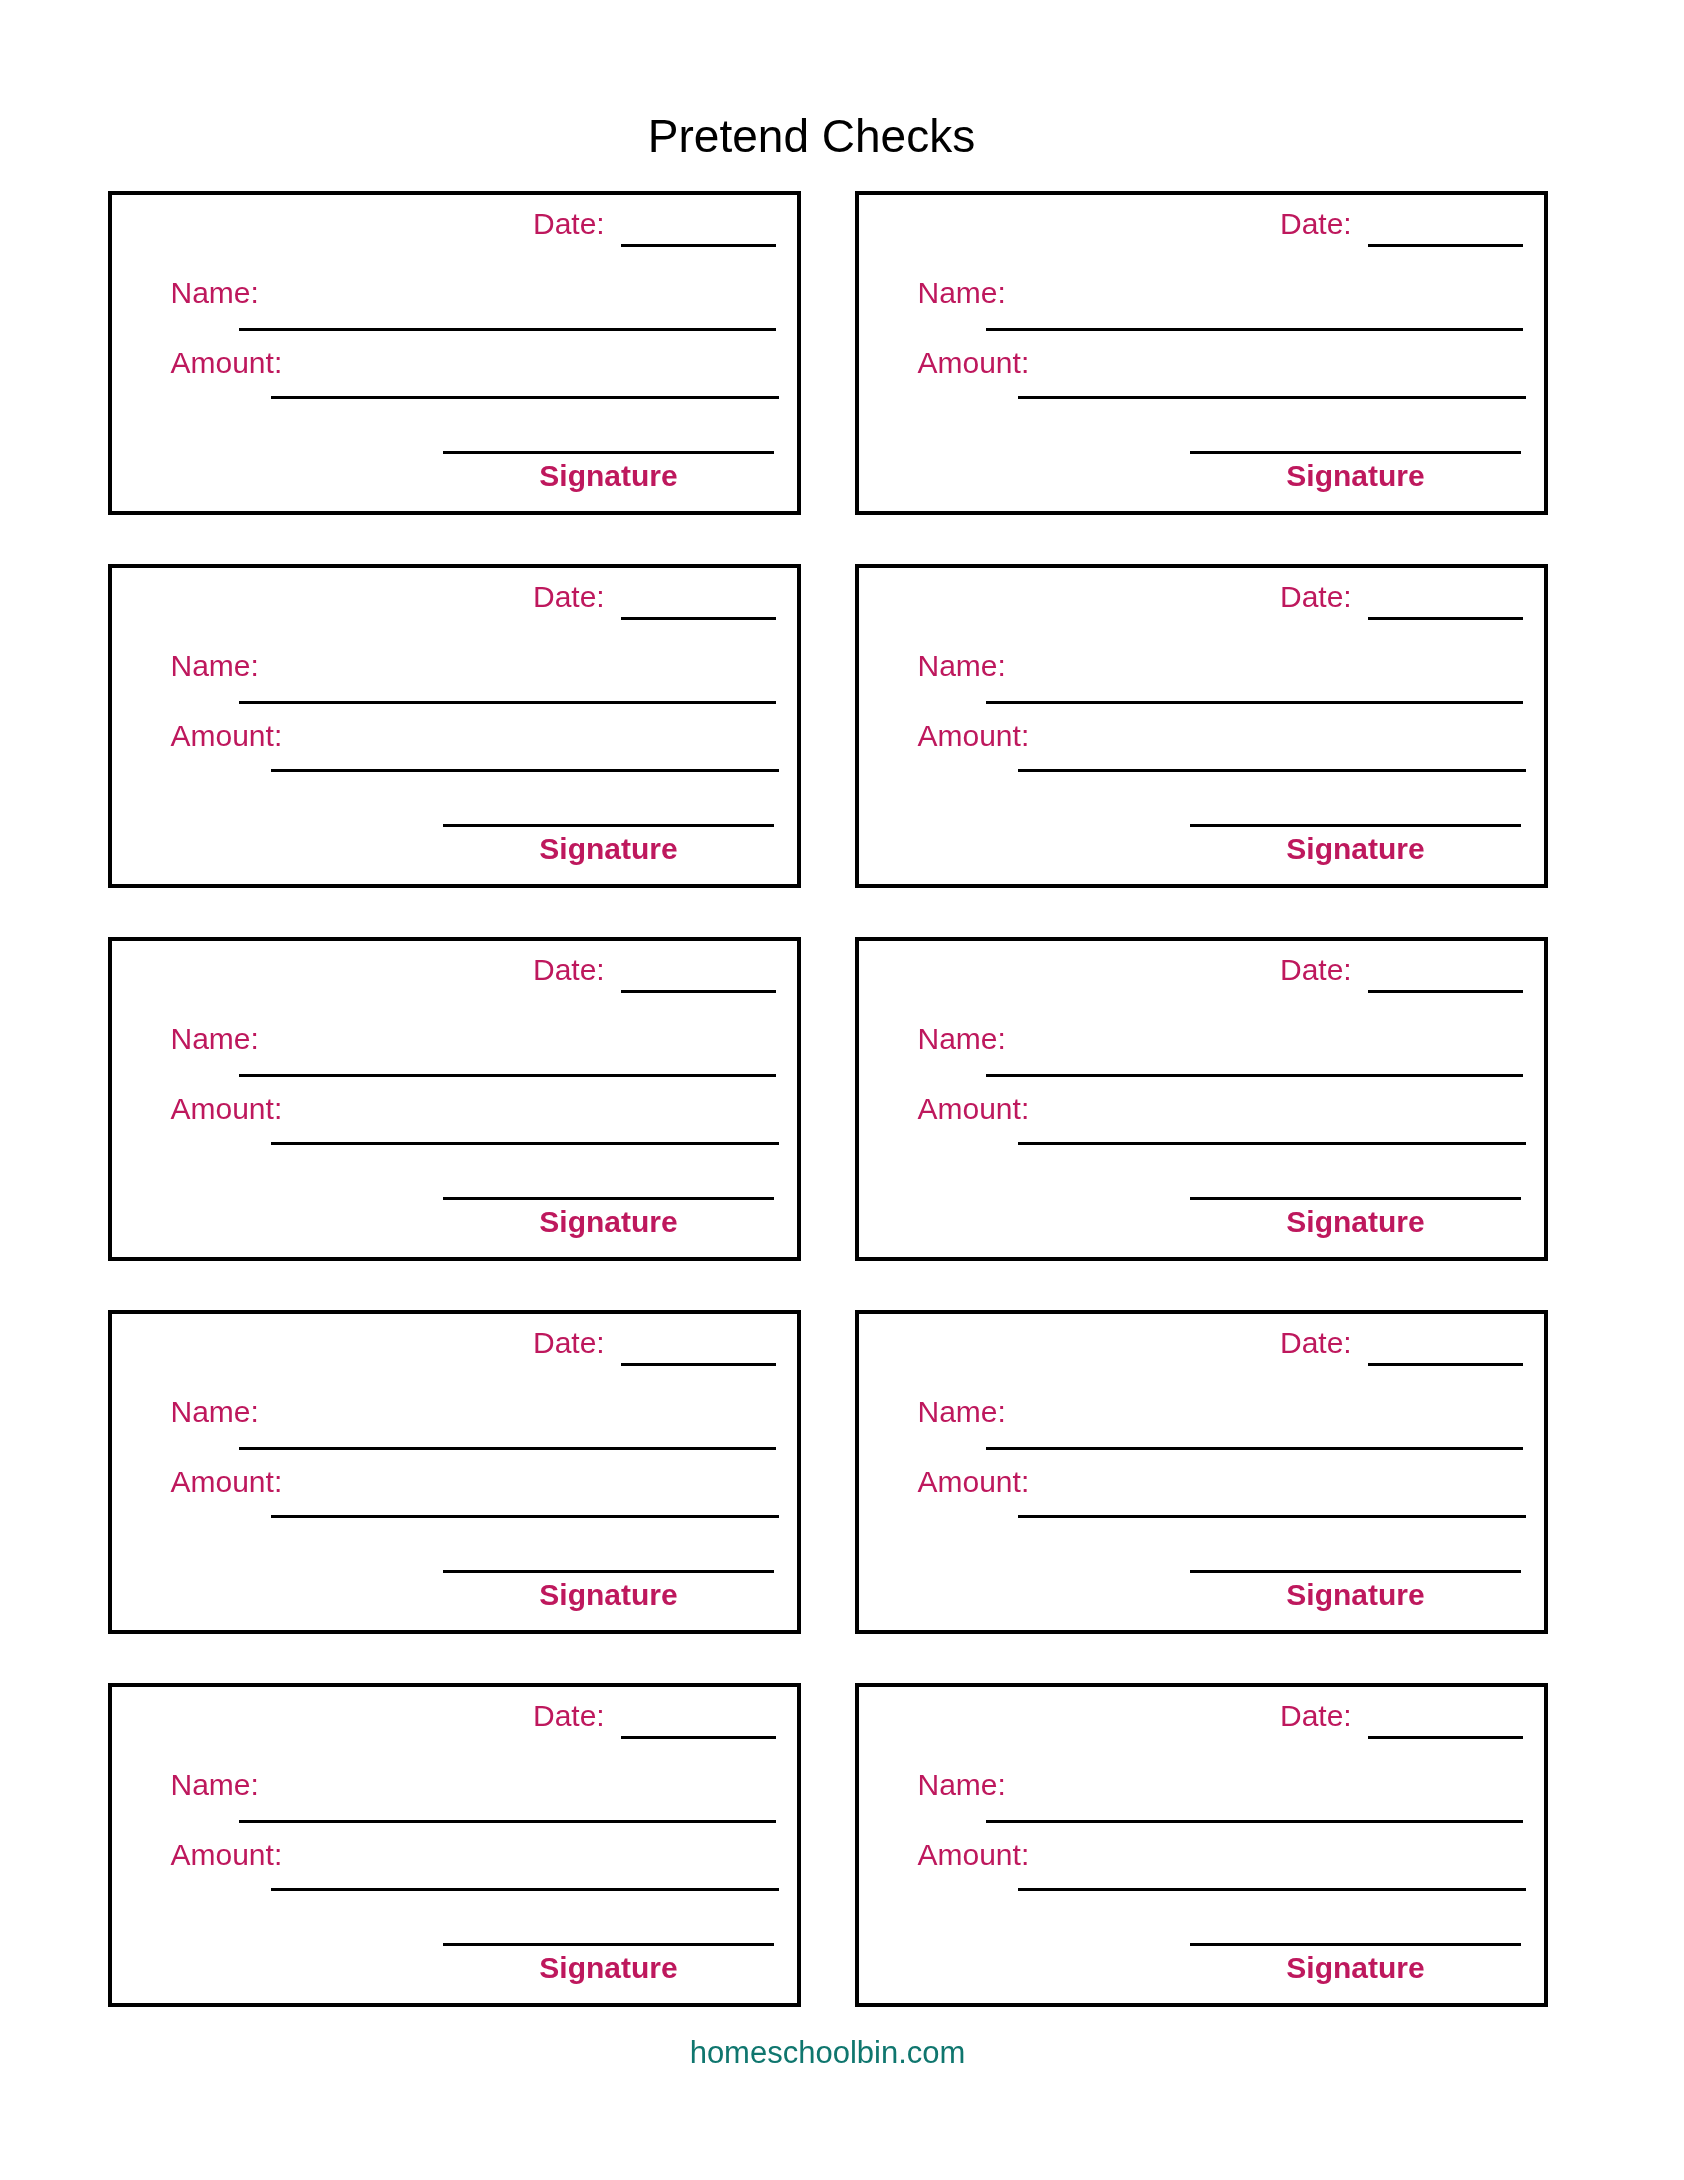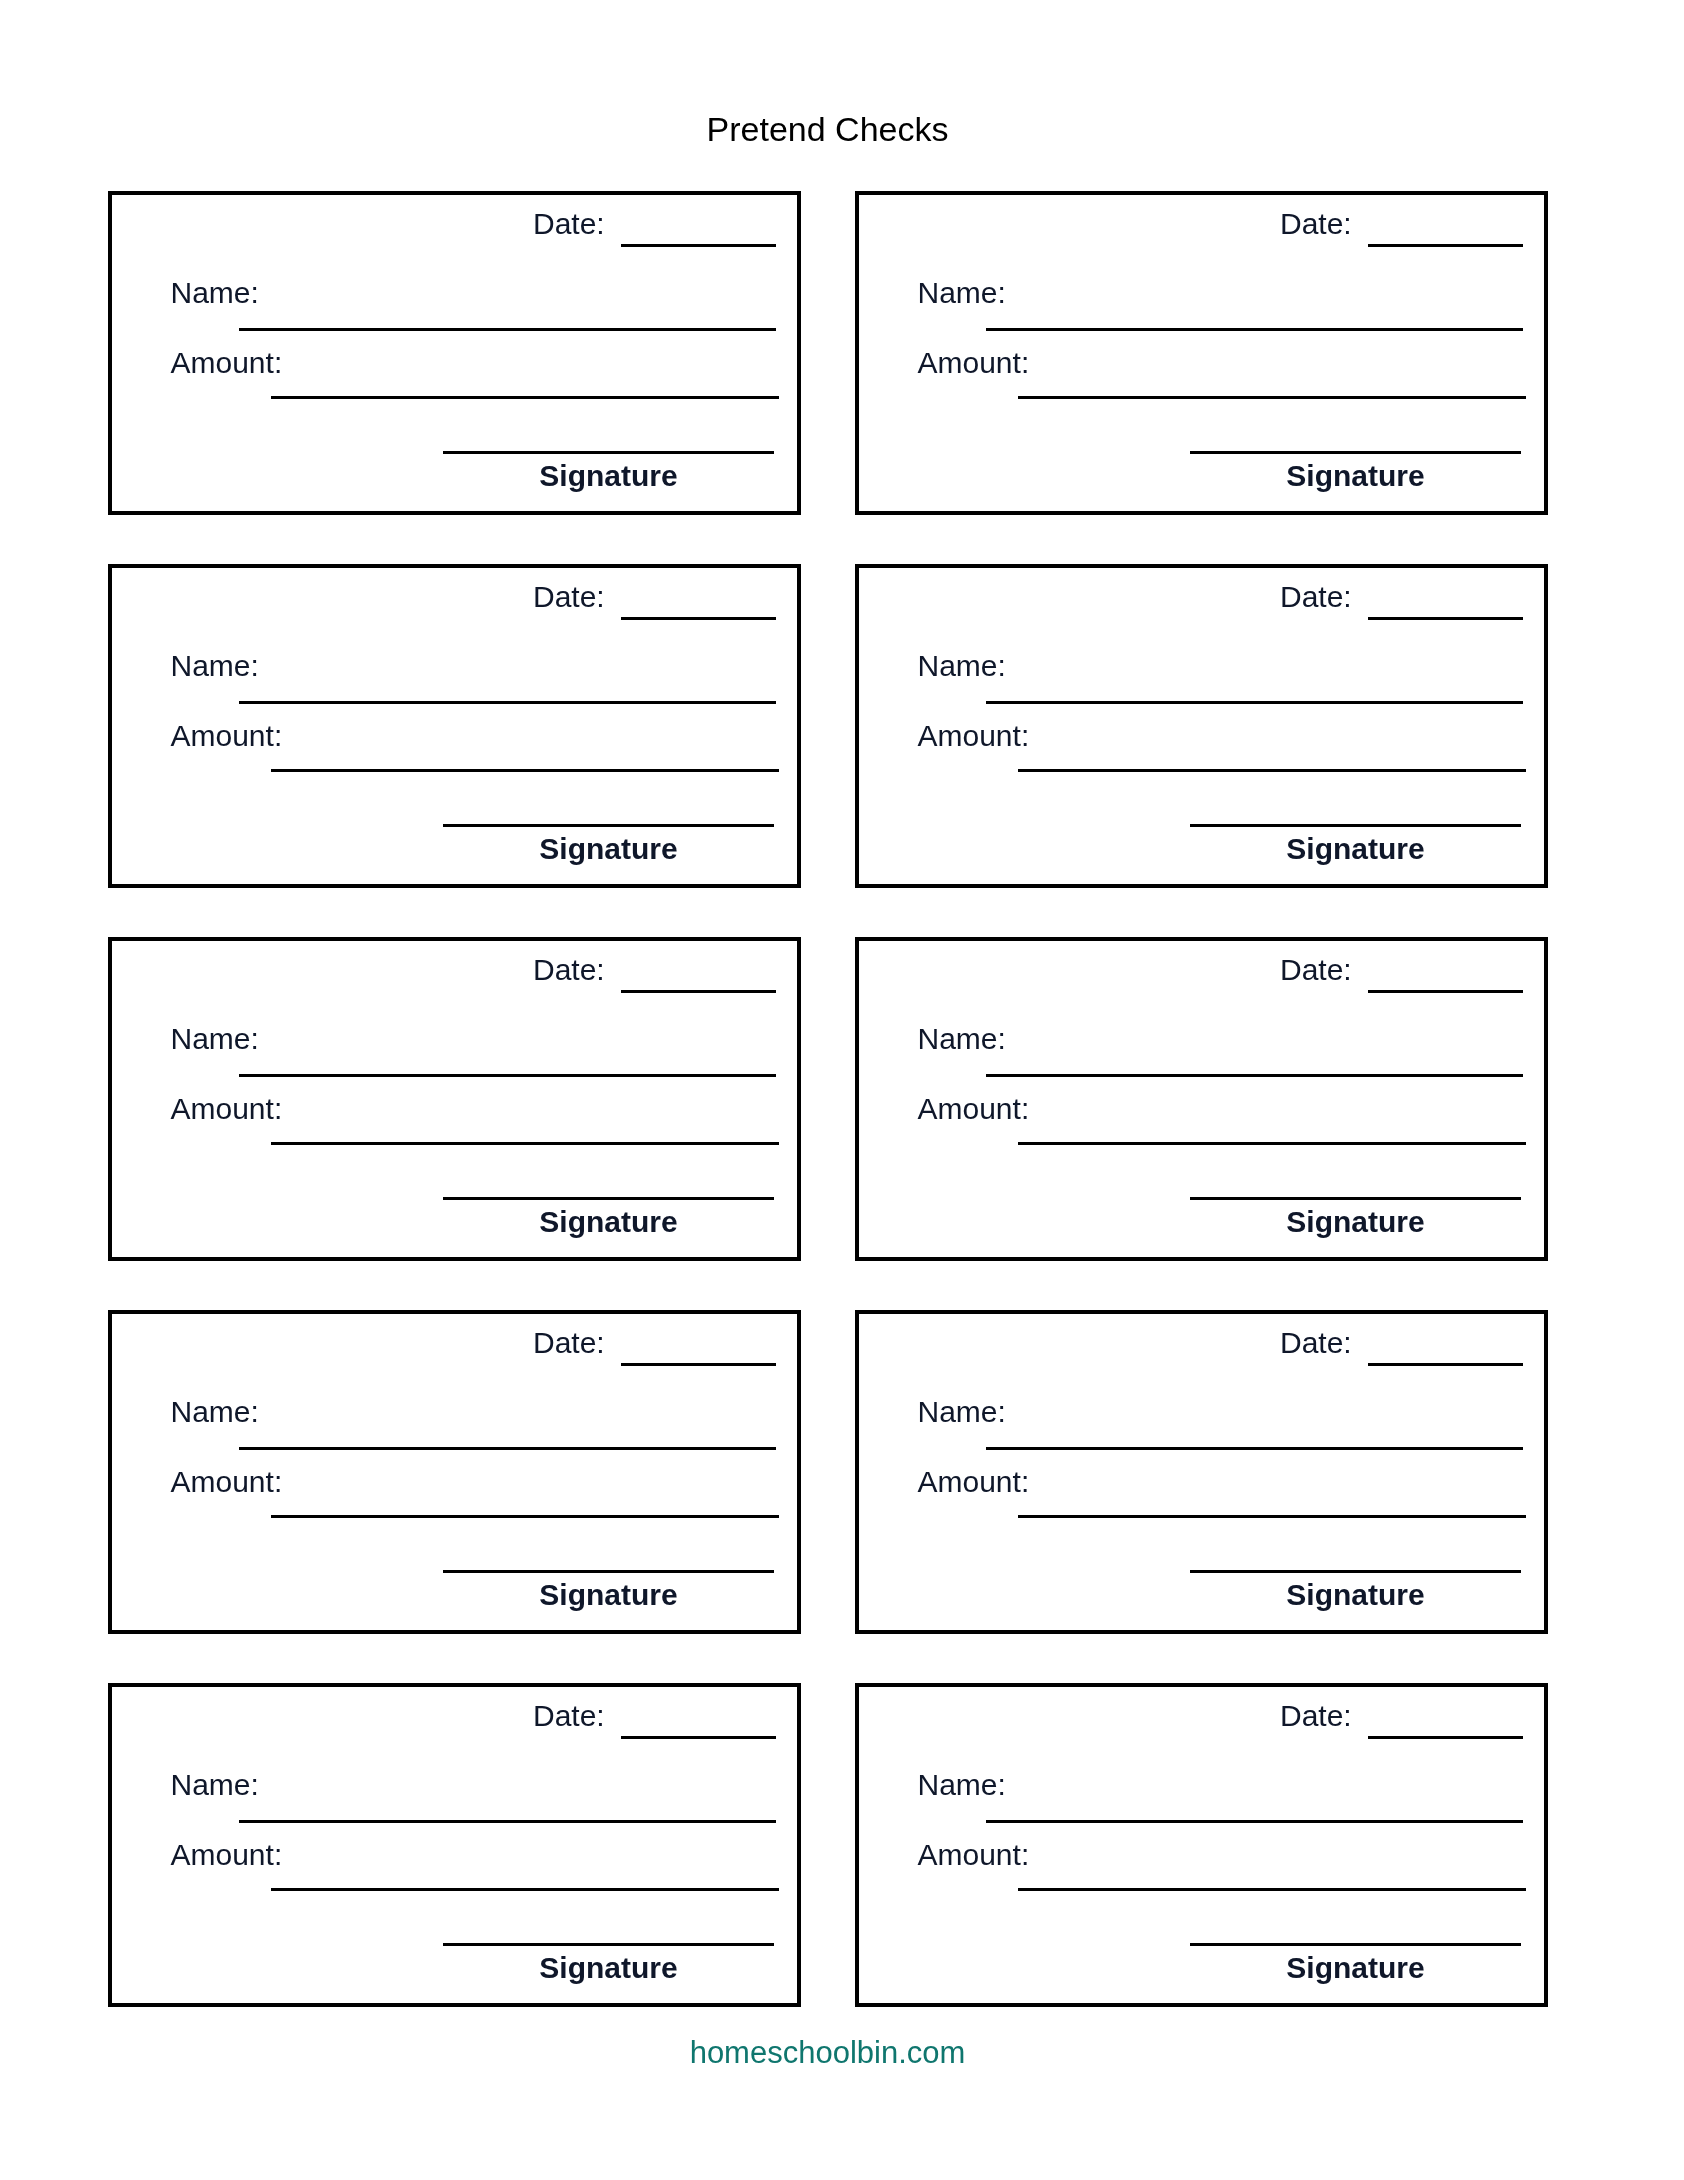--- a/index.html
+++ b/index.html
@@ -11,24 +11,24 @@
     width: 1685px;
     height: 2181px;
     position: relative;
     font-family: "Liberation Sans", sans-serif;
     color: #000000;
     overflow: hidden;
   }
   .page-title {
     position: absolute;
     top: 109px;
-    left: 108px;
+    left: 92px;
     width: 1439px;
     text-align: center;
-    font-size: 34px;
+    font-size: 46px;
     line-height: 1.2;
     color: #000000;
     white-space: nowrap;
   }
   .checks-grid {
     position: absolute;
     left: 108px;
     top: 191px;
     display: grid;
     grid-template-columns: repeat(2, 693px);
@@ -41,21 +41,21 @@
     box-sizing: border-box;
     width: 693px;
     height: 324px;
     border: 4.3px solid #000000;
     background: #ffffff;
   }
   .lbl {
     position: absolute;
     font-size: 30px;
     line-height: 1.2;
-    color: #0f172a;
+    color: #be185d;
     white-space: nowrap;
   }
   .rule {
     position: absolute;
     height: 3.4px;
     background: #000000;
     font-size: 24px;
     line-height: 0;
     overflow: visible;
     text-indent: 5.1px;

